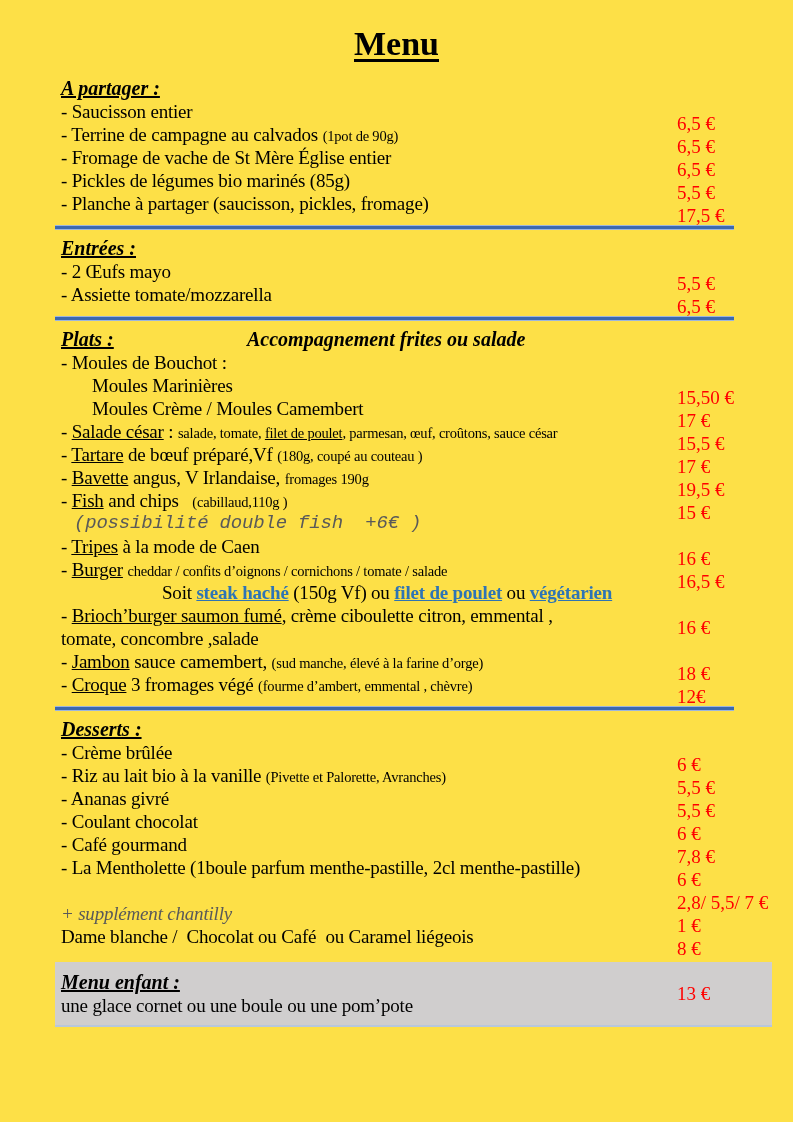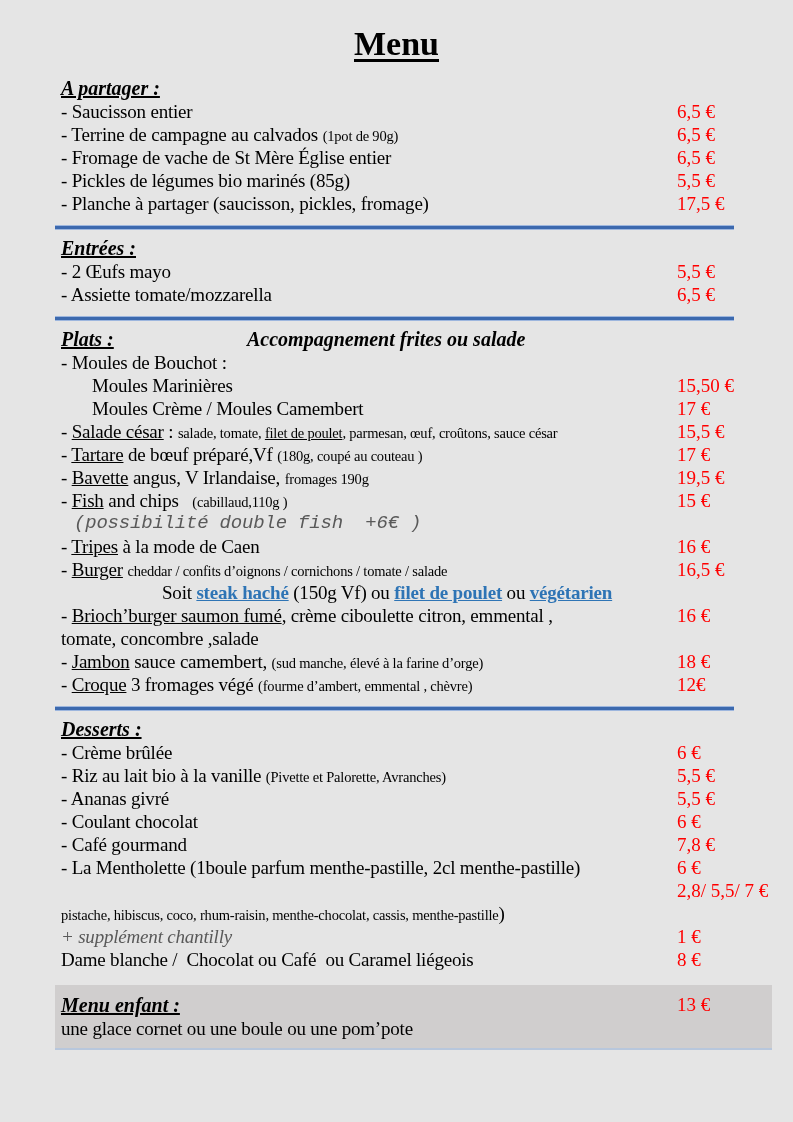--- a/index.html
+++ b/index.html
@@ -1,19 +1,19 @@
 <!DOCTYPE html>
 <html lang="fr"><head>
 <meta charset="utf-8">
 <style>
   html,body { margin:0; padding:0; background:#ffffff; }
   .page {
     position:relative;
     width:793px; height:1122px;
-    background:#e5e5e5;
+    background:#fde047;
     font-family:"Liberation Serif", serif;
     color:#000;
     overflow:hidden;
   }
   .page-title {
     margin:24px 0 12px 0;
     text-align:center;
     font-size:34px;
     font-weight:bold;
     line-height:40px;
@@ -37,21 +37,21 @@
   .row.ind2 { padding-left:107px; }
   .row.ind3 { padding-left:19px;font-family:Liberation Mono, monospace; }
   .desc { font-size:19px; letter-spacing:-0.2px; }
   .seg { white-space:pre; }
   .seg.sm  { font-size:14.5px; }
   .seg.u   { text-decoration:underline; }
   .seg.usm { font-size:14.5px; text-decoration:underline; }
   .seg.gi  { color:#595959; font-style:italic; }
   .seg.link{ color:#2e74b5; font-weight:bold; text-decoration:underline; }
   .price {
-    position:absolute; left:622px; top:0;
+    position:absolute; left:622px; top:12px;
     color:#ff0000; font-size:19px; white-space:pre;
   }
   .divider {
     width:679px; height:3px;
     margin:10px 0 6px 0;
     background:#3c69ae;
     border-top:1px solid #9db6de;
     border-bottom:1px solid #9db6de;
   }
   .kids-box {
@@ -131,21 +131,20 @@
         <h2 class="sec-head">Desserts :</h2>
       </div>
       <div>
           <div class="row"><span class="desc"><span class="seg">- Crème brûlée</span></span><span class="price">6 €</span></div>
           <div class="row"><span class="desc"><span class="seg">- Riz au lait bio à la vanille </span><span class="seg sm">(Pivette et Palorette, Avranches)</span></span><span class="price">5,5 €</span></div>
           <div class="row"><span class="desc"><span class="seg">- Ananas givré</span></span><span class="price">5,5 €</span></div>
           <div class="row"><span class="desc"><span class="seg">- Coulant chocolat</span></span><span class="price">6 €</span></div>
           <div class="row"><span class="desc"><span class="seg">- Café gourmand</span></span><span class="price">7,8 €</span></div>
           <div class="row"><span class="desc"><span class="seg">- La Mentholette (1boule parfum menthe-pastille, 2cl menthe-pastille)</span></span><span class="price">6 €</span></div>
           <div class="row"><span class="price">2,8/ 5,5/ 7 €</span></div>
-          <div class="row"><span class="desc"><span class="seg sm">pistache, hibiscus, coco, rhum-raisin, menthe-chocolat, cassis, menthe-pastille</span><span class="seg">)</span></span></div>
           <div class="row"><span class="desc"><span class="seg gi">+ supplément chantilly</span></span><span class="price">1 €</span></div>
           <div class="row"><span class="desc"><span class="seg">Dame blanche /  Chocolat ou Café  ou Caramel liégeois</span></span><span class="price">8 €</span></div>
         </div>
     </section>
 
     <section class="kids-box">
       <div class="hrow">
         <h2 class="sec-head">Menu enfant :</h2>
         <span class="price">13 €</span>
       </div>

